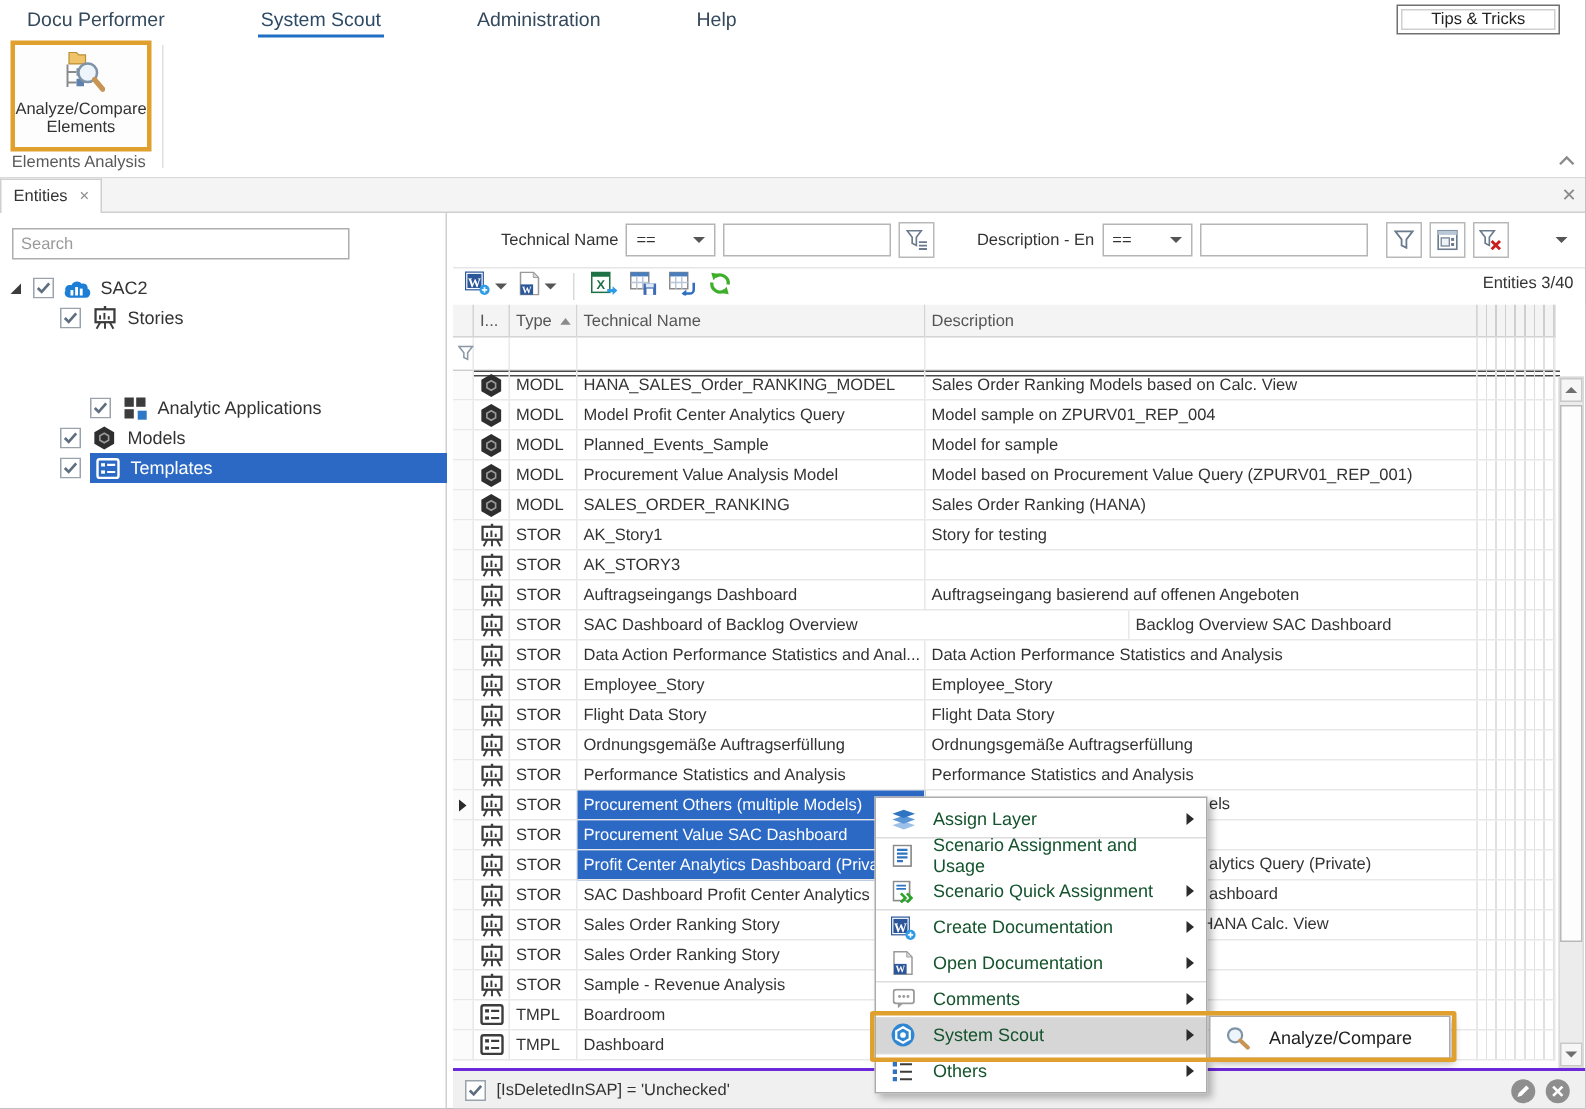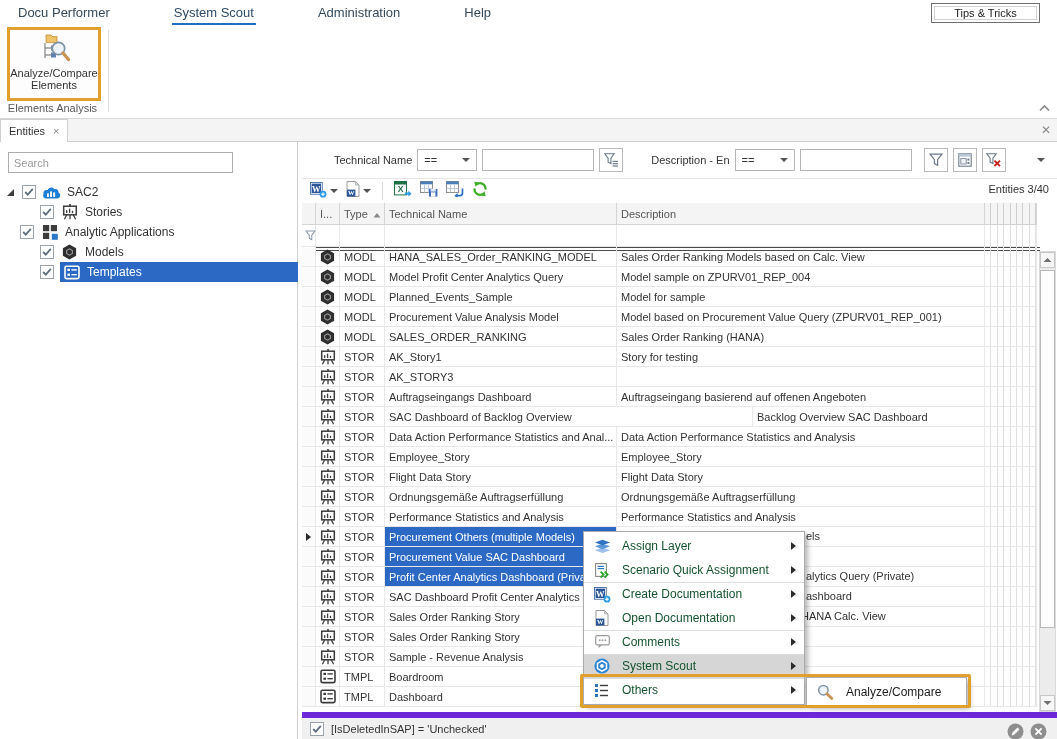--- a/index.html
+++ b/index.html
@@ -66,21 +66,21 @@
 .indcell { background:#fbfbfb; justify-content:center; padding-left:0; }
 .tri-right { width:0; height:0; border-top:4px solid transparent; border-bottom:4px solid transparent; border-left:5px solid #2b2b2b; }
 .frag { position:absolute; top:3px; font-size:11px; color:#333; white-space:nowrap; }
 
 
 .vscroll { position:absolute; left:737px; top:48px; width:17px; height:461px; background:#ececec; border:1px solid #dadada; }
 .vbtn { position:absolute; left:0; width:15px; height:16px; background:#f6f6f6; border:1px solid #c8c8c8; display:flex; align-items:center; justify-content:center; cursor:pointer; }
 .vthumb { position:absolute; left:0; top:18px; width:15px; height:358px; background:#fdfdfd; border:1px solid #b9b9b9; cursor:grab; }
 
 
-.statusbar { position:absolute; left:0; top:570px; width:755px; height:27px; background:#f0f0f0; border-top:6px solid #6d28d9; display:flex; align-items:center; padding-left:8px; gap:7px; }
+.statusbar { position:absolute; left:0; top:570px; width:755px; height:27px; background:#f0f0f0; border-top:2px solid #6d28d9; display:flex; align-items:center; padding-left:8px; gap:7px; }
 .statusbar .txt { font-size:11px; color:#333; }
 .sb-icons { position:absolute; right:10px; top:5px; display:flex; gap:6px; }
 
 
 .ctxmenu { position:absolute; left:583px; top:531px; width:222px; background:#fff; border:1px solid #ababab; box-shadow:3px 3px 5px rgba(0,0,0,.28); padding:2px 0; z-index:40; }
 .mitem { height:24px; display:flex; align-items:center; padding:0 8px 0 9px; font-size:12px; color:#14532d; cursor:pointer; position:relative; }
 .mitem.sep-above { box-shadow:inset 0 1px 0 #dcdcdc; }
 .mitem.hl { background:#d6d6d6; }
 .mitem .micon { width:18px; display:inline-flex; justify-content:center; margin-right:11px; }
 .mitem .marrow { position:absolute; right:8px; width:0; height:0; border-top:4px solid transparent; border-bottom:4px solid transparent; border-left:5px solid #2b2b2b; }
@@ -172,21 +172,21 @@
               <line x1="4.7" y1="9" x2="4.7" y2="6.2" stroke-width="1.3"></line>
               <line x1="7.6" y1="9" x2="7.6" y2="4.6" stroke-width="1.3"></line>
               <line x1="10.5" y1="9" x2="10.5" y2="6.8" stroke-width="1.3"></line>
               <line x1="4.8" y1="10.8" x2="2.4" y2="15.2" stroke-width="1.3"></line>
               <line x1="11.2" y1="10.8" x2="13.6" y2="15.2" stroke-width="1.3"></line>
               <line x1="8" y1="10.8" x2="8" y2="15.2" stroke-width="1.3"></line>
             </svg>
           </span>
           <span>Stories</span>
         </div>
-        <div class="trow" style="padding-left: 20px;">
+        <div class="trow" style="padding-left: 60px; margin-top: 40px;">
           <span class="icn chk">
             <svg width="14" height="14" viewBox="0 0 14 14">
               <rect x=".5" y=".5" width="13" height="13" fill="#fff" stroke="#9aa2ab"></rect>
               <path d="M3.2 7 L5.8 9.6 L10.8 3.9" fill="none" stroke="#5f6f80" stroke-width="1.8"></path>
             </svg>
           </span>
           <span class="icn ticon">
             <svg width="16" height="16" viewBox="0 0 16 16">
               <rect x="1" y="1" width="6.2" height="6.2" fill="#3c3c3c"></rect>
               <rect x="8.8" y="1" width="6.2" height="6.2" fill="#3c3c3c"></rect>
@@ -884,20 +884,32 @@
         <span class="icn micon">
           <svg width="17" height="15" viewBox="0 0 18 15">
             <path d="M9 8.6 L17 11.4 9 14.4 1 11.4Z" fill="#9dc0e8"></path>
             <path d="M9 4.5 L17 7.3 9 10.3 1 7.3Z" fill="#5b97d6"></path>
             <path d="M9 .4 L17 3.2 9 6.2 1 3.2Z" fill="#2f74c0"></path>
           </svg>
         </span>
         <span>Assign Layer</span>
         <span class="marrow"></span>
       </div>
+      <div class="mitem sep-above">
+        <span class="icn micon">
+          <svg width="13" height="15" viewBox="0 0 13 15">
+            <rect x=".6" y=".6" width="11.8" height="13.8" fill="#fff" stroke="#8a8a8a" stroke-width="1.1"></rect>
+            <line x1="3" y1="3.6" x2="10" y2="3.6" stroke="#2f74c0" stroke-width="1.4"></line>
+            <line x1="3" y1="6.1" x2="10" y2="6.1" stroke="#2f74c0" stroke-width="1.4"></line>
+            <line x1="3" y1="8.6" x2="10" y2="8.6" stroke="#2f74c0" stroke-width="1.4"></line>
+            <line x1="3" y1="11.1" x2="7" y2="11.1" stroke="#2f74c0" stroke-width="1.4"></line>
+          </svg>
+        </span>
+        <span>Scenario Assignment and Usage</span>
+      </div>
       <div class="mitem">
         <span class="icn micon">
           <svg width="15" height="15" viewBox="0 0 15 15">
             <rect x=".6" y=".6" width="10.8" height="12.8" fill="#fff" stroke="#8a8a8a" stroke-width="1.1"></rect>
             <line x1="2.6" y1="3.4" x2="9" y2="3.4" stroke="#2f74c0" stroke-width="1.2"></line>
             <line x1="2.6" y1="5.6" x2="9" y2="5.6" stroke="#2f74c0" stroke-width="1.2"></line>
             <path d="M5.6 8.6 l3 3 -3 3" fill="none" stroke="#2aa52a" stroke-width="1.8"></path>
             <path d="M9.6 8.6 l3 3 -3 3" fill="none" stroke="#2aa52a" stroke-width="1.8"></path>
           </svg>
         </span>

